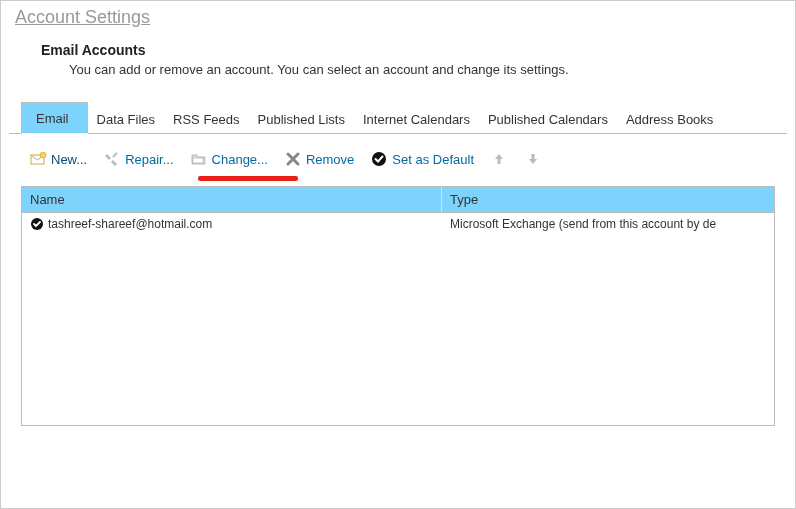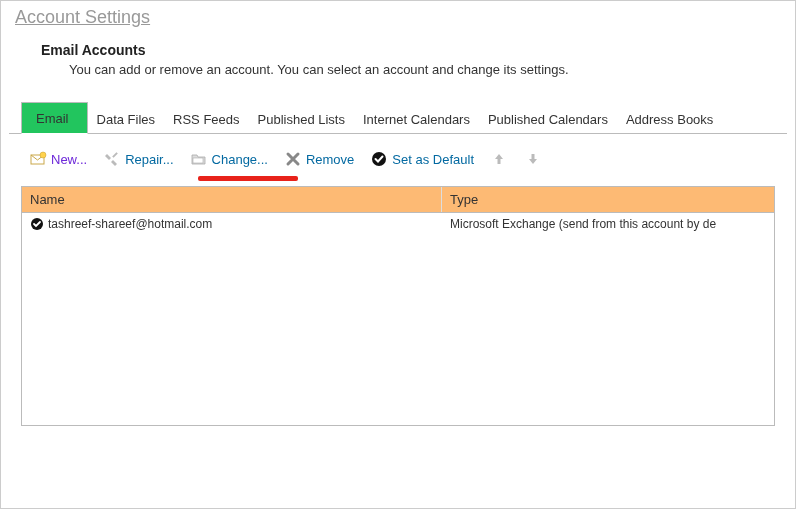--- a/index.html
+++ b/index.html
@@ -49,38 +49,38 @@
     border: 1px solid transparent;
     border-bottom: none;
     position: relative;
     top: 1px;
     cursor: pointer;
     white-space: nowrap;
   }
   .tab.active {
     border: 1px solid #bbb;
     border-bottom: 1px solid #fff;
-    background: #22c55e;
+    background: #7dd3fc;
     border-radius: 1px 1px 0 0;
     padding-left: 14px;
     padding-right: 18px;
   }
   .toolbar {
     display: flex;
     align-items: center;
     gap: 8px;
     padding: 14px 20px 6px 24px;
     position: relative;
   }
   .tool-btn {
     display: inline-flex;
     align-items: center;
     gap: 4px;
     padding: 2px 4px;
-    color: #6d28d9;
+    color: #0c4a6e;
     cursor: pointer;
     font-size: 13px;
   }
   .tool-btn.disabled {
     color: #0369a1;
     cursor: default;
   }
   .tool-icon {
     width: 18px;
     height: 18px;
@@ -99,21 +99,21 @@
   }
   .list-area {
     margin: 10px 20px 0 20px;
     border: 1px solid #bbb;
     height: 240px;
     overflow: hidden;
   }
   .list-header {
     display: flex;
     border-bottom: 1px solid #bbb;
-    background: #fdba74;
+    background: #7dd3fc;
   }
   .list-header .col {
     padding: 5px 8px;
     font-size: 13px;
     color: #333;
     border-right: 1px solid #ddd;
   }
   .col-name { width: 420px; flex: 0 0 420px; }
   .col-type { flex: 1; border-right: none !important; }
   .list-row {

